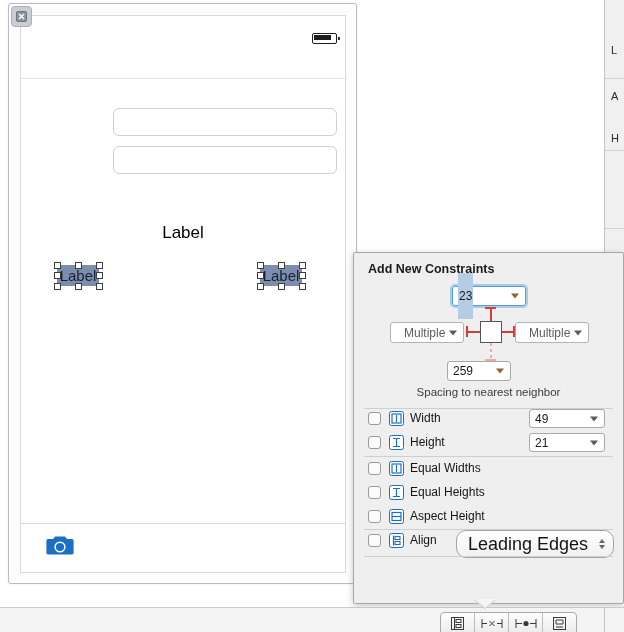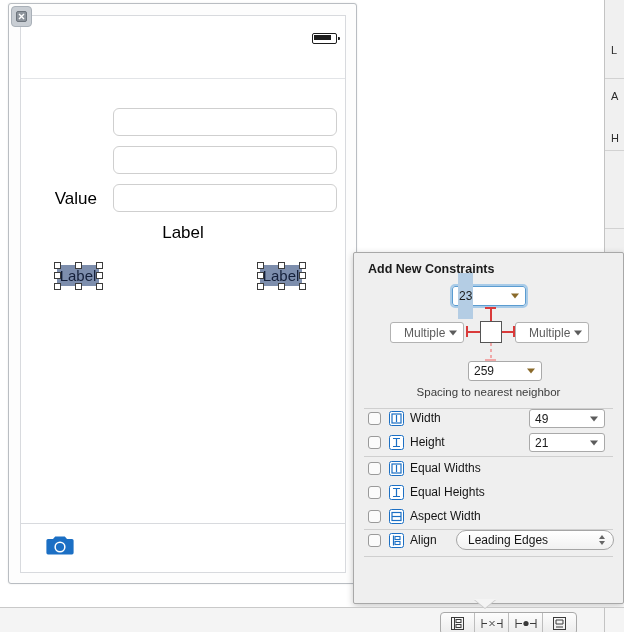--- a/index.html
+++ b/index.html
@@ -221,22 +221,22 @@
     width: 74px; height: 20px;
     outline: 2px solid #a8cbe8;
     border-color: #5b9cd0;
   }
   #spinner-top .val {
     background: #b4cde4;
     color: #1a1a1a;
     padding: 16px 1px;
   }
   #spinner-bottom {
-    left: 114px; top: 108px;
-    width: 74px; height: 20px;
+    left: 93px; top: 108px;
+    width: 64px; height: 20px;
   }
   #combo-left {
     left: 36px; top: 69px;
     width: 74px; height: 21px;
     border-color: #b2b2b2;
   }
   #combo-right {
     left: 161px; top: 69px;
     width: 74px; height: 21px;
     border-color: #b2b2b2;
@@ -315,26 +315,26 @@
     position: absolute; right: 6px; top: 50%;
     transform: translateY(-50%);
     width: 0; height: 0;
     border-left: 4px solid transparent;
     border-right: 4px solid transparent;
     border-top: 5px solid #5c5c5c;
   }
 
   .pop-select {
     position: absolute;
-    height: 20px;
+    height: 28px;
     background: linear-gradient(#ffffff, #f1f1f1);
     border: 1px solid #a5a5a5;
     border-radius: 10px;
     box-sizing: border-box;
-    font-size: 12px;
+    font-size: 18px;
     color: #151515;
   }
   .pop-select .val {
     position: absolute; left: 11px; top: 50%;
     transform: translateY(-50%); white-space: nowrap;
   }
   .pop-select .steppers {
     position: absolute; right: 8px; top: 50%;
     transform: translateY(-50%);
     display: flex; flex-direction: column;
@@ -411,24 +411,20 @@
       <div id="device-screen">
 
         <div id="status-bar">
           <div id="battery-icon"></div>
         </div>
 
         <div class="form-row" style="top:92px;">
           <input class="form-field" type="text" placeholder="" style="">
         </div>
         <div class="form-row" style="top:130px;">
-          <input class="form-field" type="text" placeholder="" style="">
-        </div>
-        <div class="form-row" style="top:168px;">
-          <div class="form-label">Value</div>
           <input class="form-field" type="text" placeholder="" style="">
         </div>
 
         <div id="center-label" style="top:207px;">Label</div>
 
         <div class="sel-label" style="left:36px; top:249px;">Label</div>
         <div class="handle" style="left:32.5px; top:245.5px;"></div>
         <div class="handle" style="left:53.5px; top:245.5px;"></div>
         <div class="handle" style="left:74.5px; top:245.5px;"></div>
         <div class="handle" style="left:32.5px; top:256px;"></div>
@@ -571,21 +567,21 @@
 
     <div class="chk-row" style="top:255px;">
       <span class="chk"></span>
       <span class="ib-icon">
         <svg width="15" height="15" viewBox="0 0 15 15" aria-hidden="true">
           <rect x="0.5" y="0.5" width="14" height="14" rx="2" fill="#ffffff" stroke="#1b6fc4"></rect>
           <rect x="3" y="3.5" width="9" height="8" fill="none" stroke="#1b6fc4" stroke-width="1.2"></rect>
           <path d="M3 7.5 h9" stroke="#1b6fc4" stroke-width="1.2"></path>
         </svg>
       </span>
-      <span class="chk-label">Aspect Width</span>
+      <span class="chk-label">Aspect Height</span>
     </div>
 
     <div class="hr" style="top:276px;"></div>
 
     <div class="chk-row" style="top:279px; width:247px;">
       <span class="chk"></span>
       <span class="ib-icon">
         <svg width="15" height="15" viewBox="0 0 15 15" aria-hidden="true">
           <rect x="0.5" y="0.5" width="14" height="14" rx="2" fill="#ffffff" stroke="#1b6fc4"></rect>
           <path d="M4.5 2.5 v10" stroke="#1b6fc4" stroke-width="1.2"></path>

